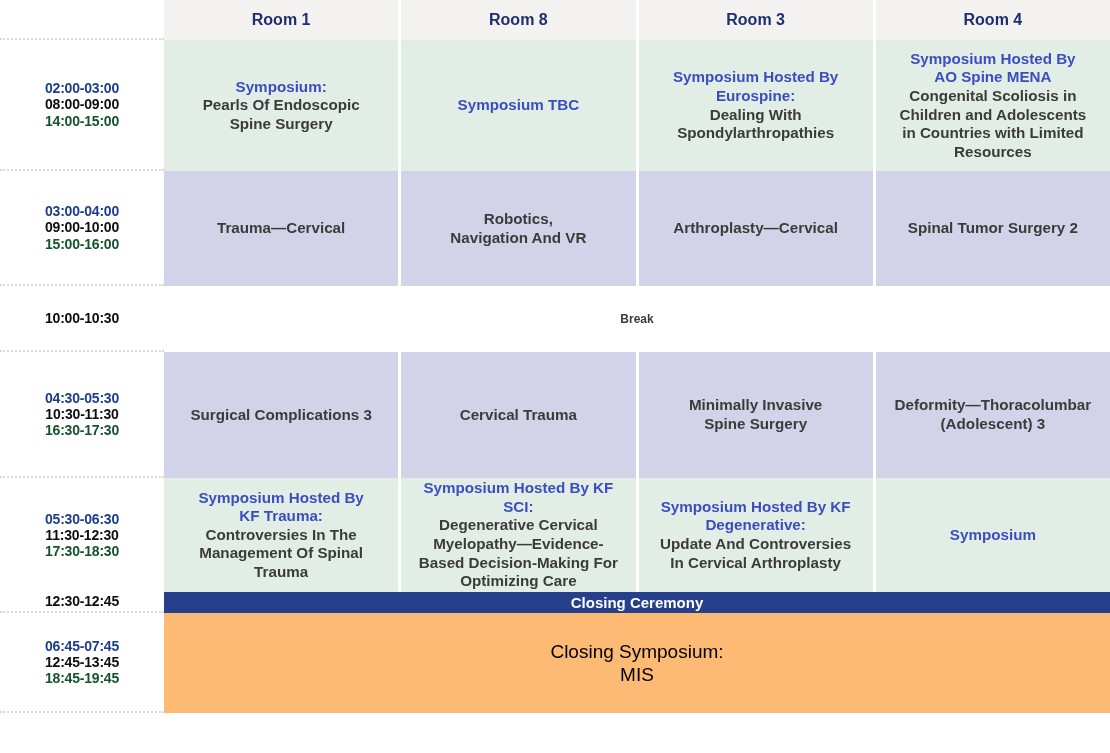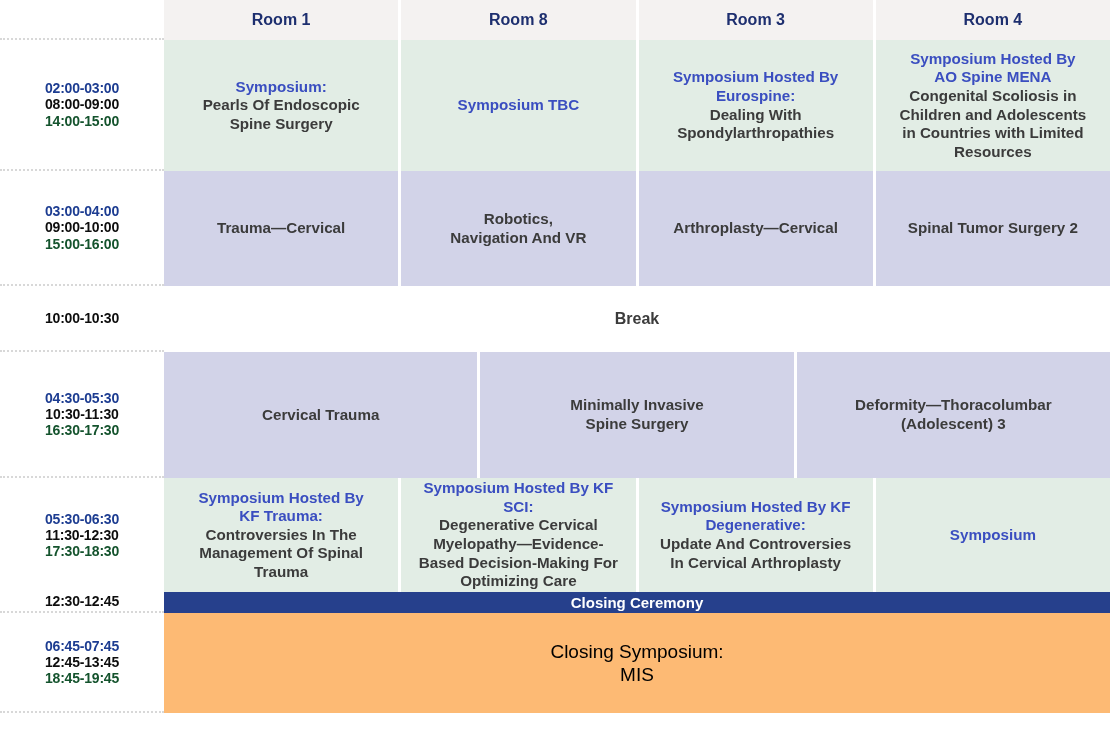--- a/index.html
+++ b/index.html
@@ -101,21 +101,21 @@
   }
 
   
   .break-row { height: 66px; }
   .break-banner {
     flex: 1;
     display: flex;
     align-items: center;
     justify-content: center;
     background: #ffffff;
-    font-size: 16px;
+    font-size: 12px;
     font-weight: bold;
     color: #3b3b3b;
   }
 
   .ceremony-row { height: 21px; }
   .ceremony-banner {
     flex: 1;
     display: flex;
     align-items: center;
     justify-content: center;
@@ -221,20 +221,24 @@
 
   <div class="row r4">
     <div class="time-col">
       <div class="time-line t-blue">04:30-05:30</div>
       <div class="time-line t-black">10:30-11:30</div>
       <div class="time-line t-red">16:30-17:30</div>
     </div>
     <div class="rooms">
       <div class="cell lavender">
 
+        <span class="body">Surgical Complications 3</span>
+      </div>
+      <div class="cell lavender">
+
         <span class="body">Cervical  Trauma</span>
       </div>
       <div class="cell lavender">
 
         <span class="body">Minimally Invasive<br>Spine Surgery</span>
       </div>
       <div class="cell lavender">
 
         <span class="body">Deformity—Thoracolumbar<br>(Adolescent) 3</span>
       </div>

